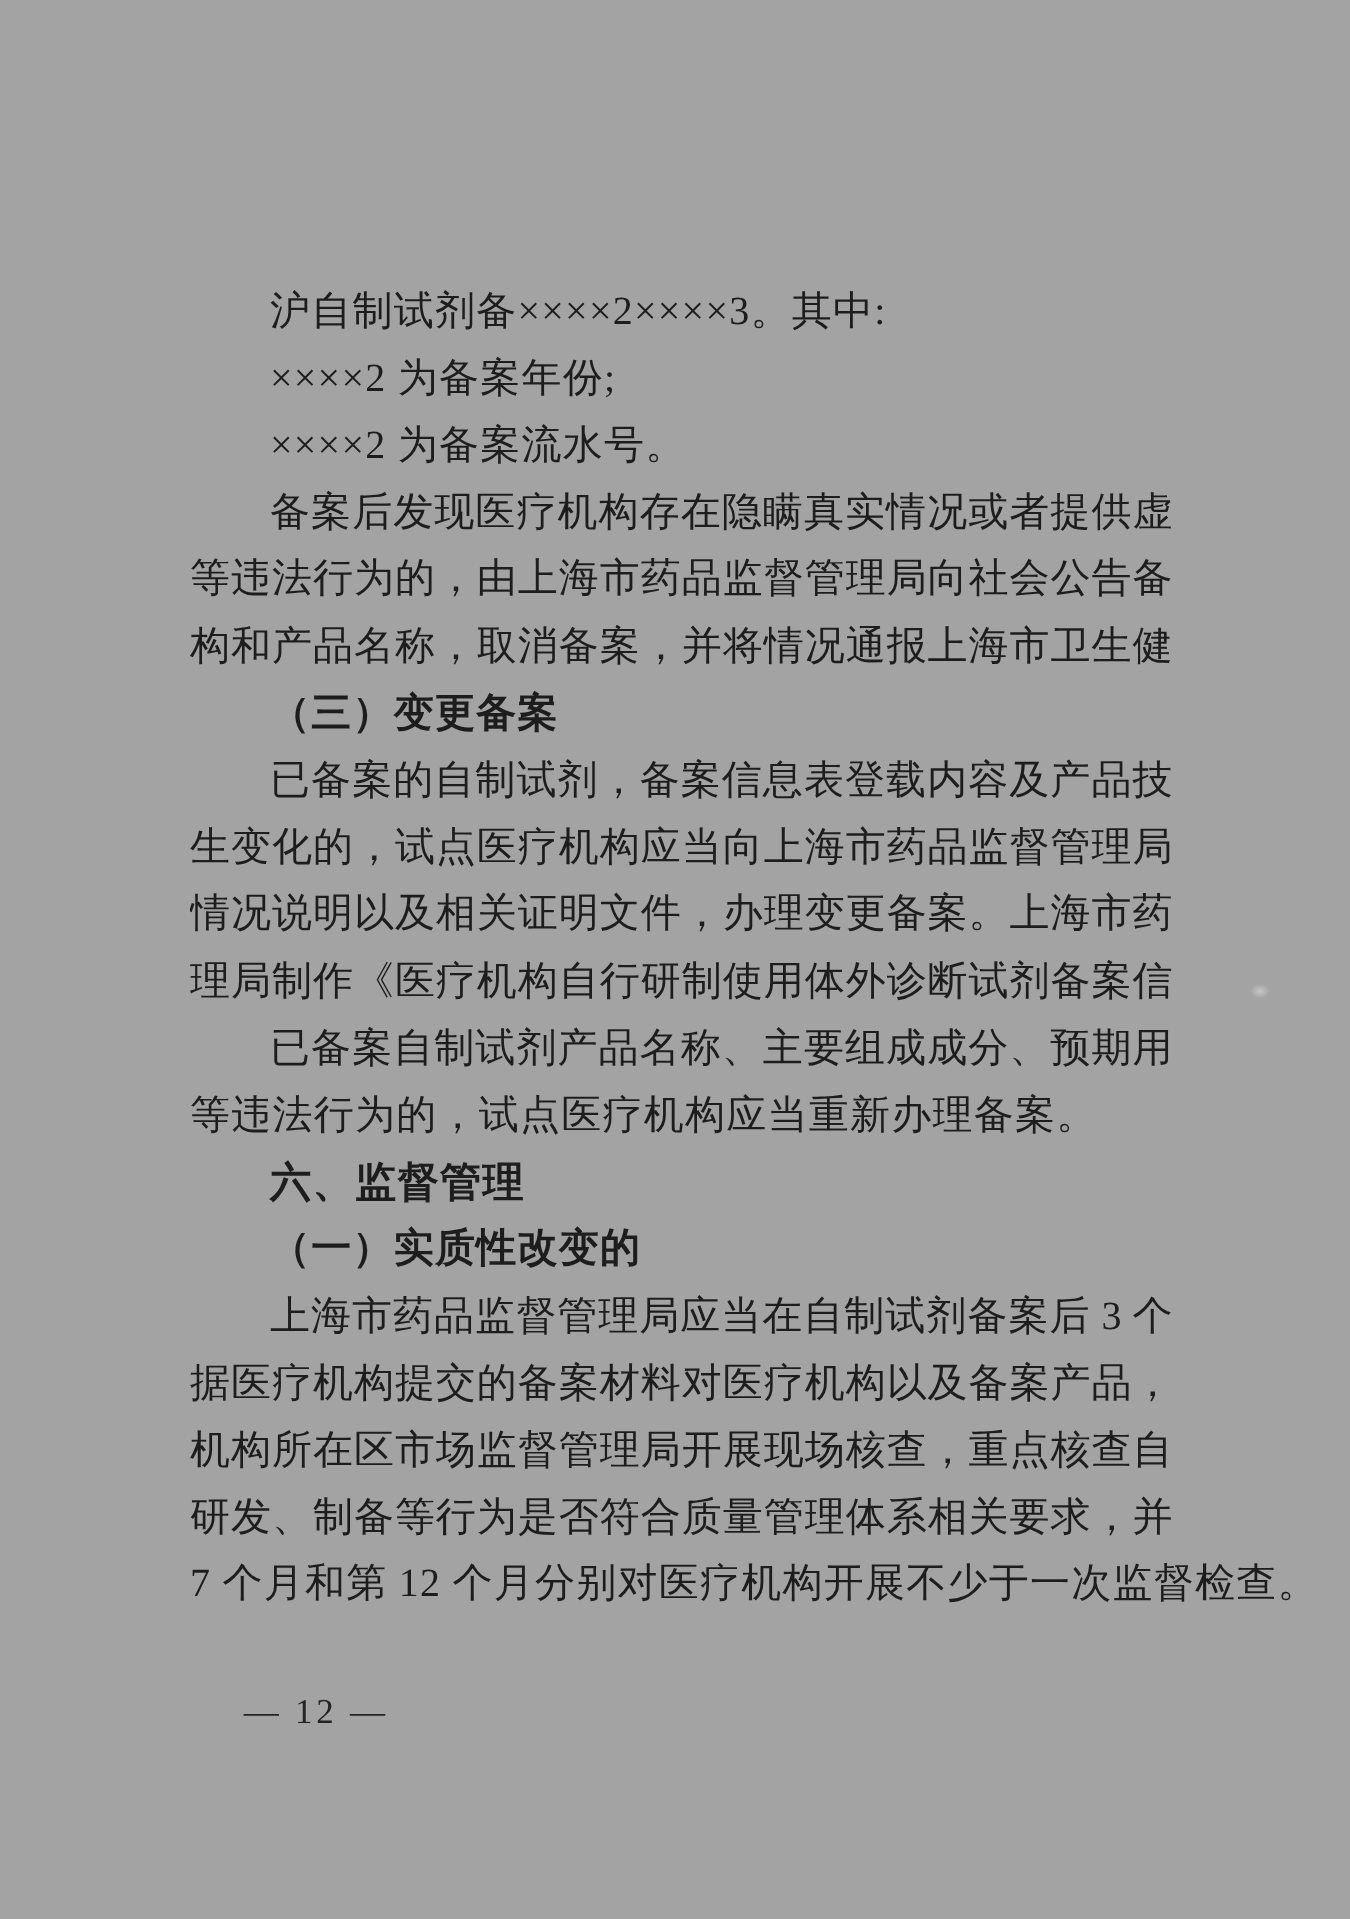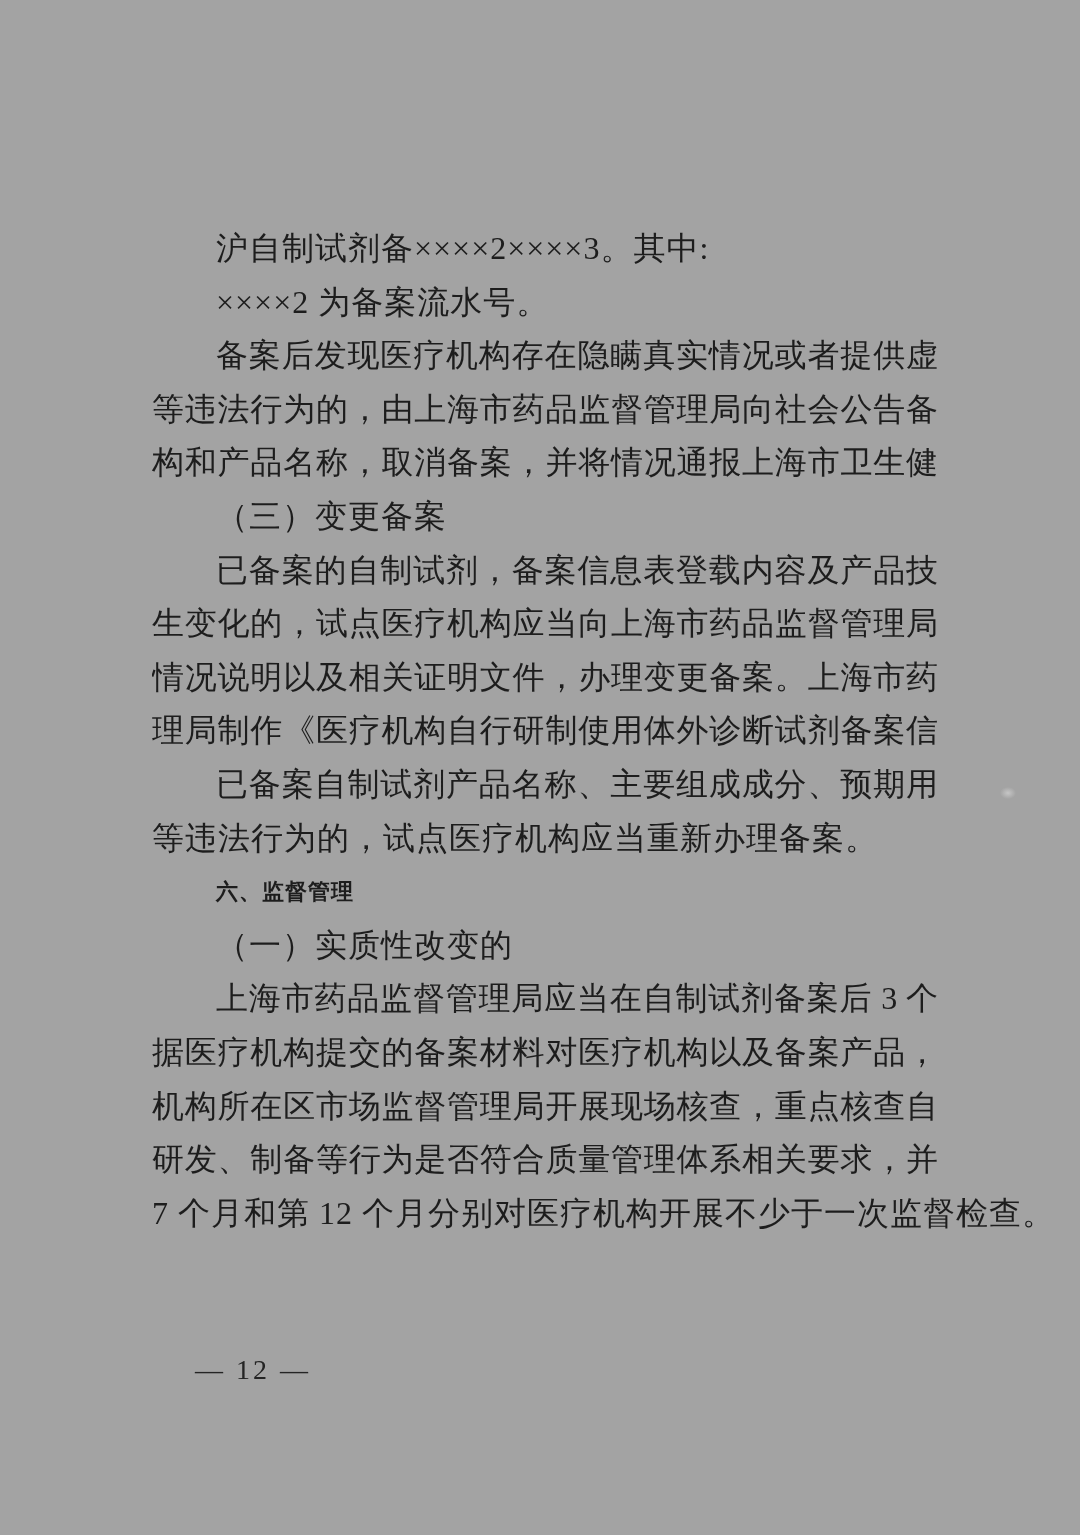--- a/index.html
+++ b/index.html
@@ -41,25 +41,25 @@
     letter-spacing: 0;
   }
   
   .ln.indent {
     text-indent: 64px;
   }
   
   .ln.h1 {
     font-family: "Liberation Sans", "DejaVu Sans", sans-serif;
     font-weight: bold;
-    font-size: 22px;
+    font-size: 33px;
   }
   
   .ln.h2 {
-    font-weight: 400;
+    font-weight: 700;
   }
   .footer {
     position: absolute;
     left: 195px;
     top: 1350px;
     font-size: 28px;
     line-height: 40px;
     letter-spacing: 3px;
     color: #242424;
   }
@@ -73,20 +73,21 @@
     background: radial-gradient(closest-side, #d9d9d9, rgba(255,255,255,0));
     opacity: 0.65;
   }
 </style>
 </head>
 <body>
 
 <div class="page">
   <div class="text-block">
     <div class="ln indent">沪自制试剂备××××2××××3。其中:</div>
+    <div class="ln indent">××××2 为备案年份;</div>
     <div class="ln indent">××××2 为备案流水号。</div>
     <div class="ln indent fill">备案后发现医疗机构存在隐瞒真实情况或者提供虚假信息</div>
     <div class="ln fill">等违法行为的，由上海市药品监督管理局向社会公告备案医疗机</div>
     <div class="ln fill">构和产品名称，取消备案，并将情况通报上海市卫生健康委员会。</div>
     <div class="ln indent h2">（三）变更备案</div>
     <div class="ln indent fill">已备案的自制试剂，备案信息表登载内容及产品技术要求发</div>
     <div class="ln fill">生变化的，试点医疗机构应当向上海市药品监督管理局提交变化</div>
     <div class="ln fill">情况说明以及相关证明文件，办理变更备案。上海市药品监督管</div>
     <div class="ln fill">理局制作《医疗机构自行研制使用体外诊断试剂备案信息变更表</div>
     <div class="ln indent fill">已备案自制试剂产品名称、主要组成成分、预期用途等发生</div>

